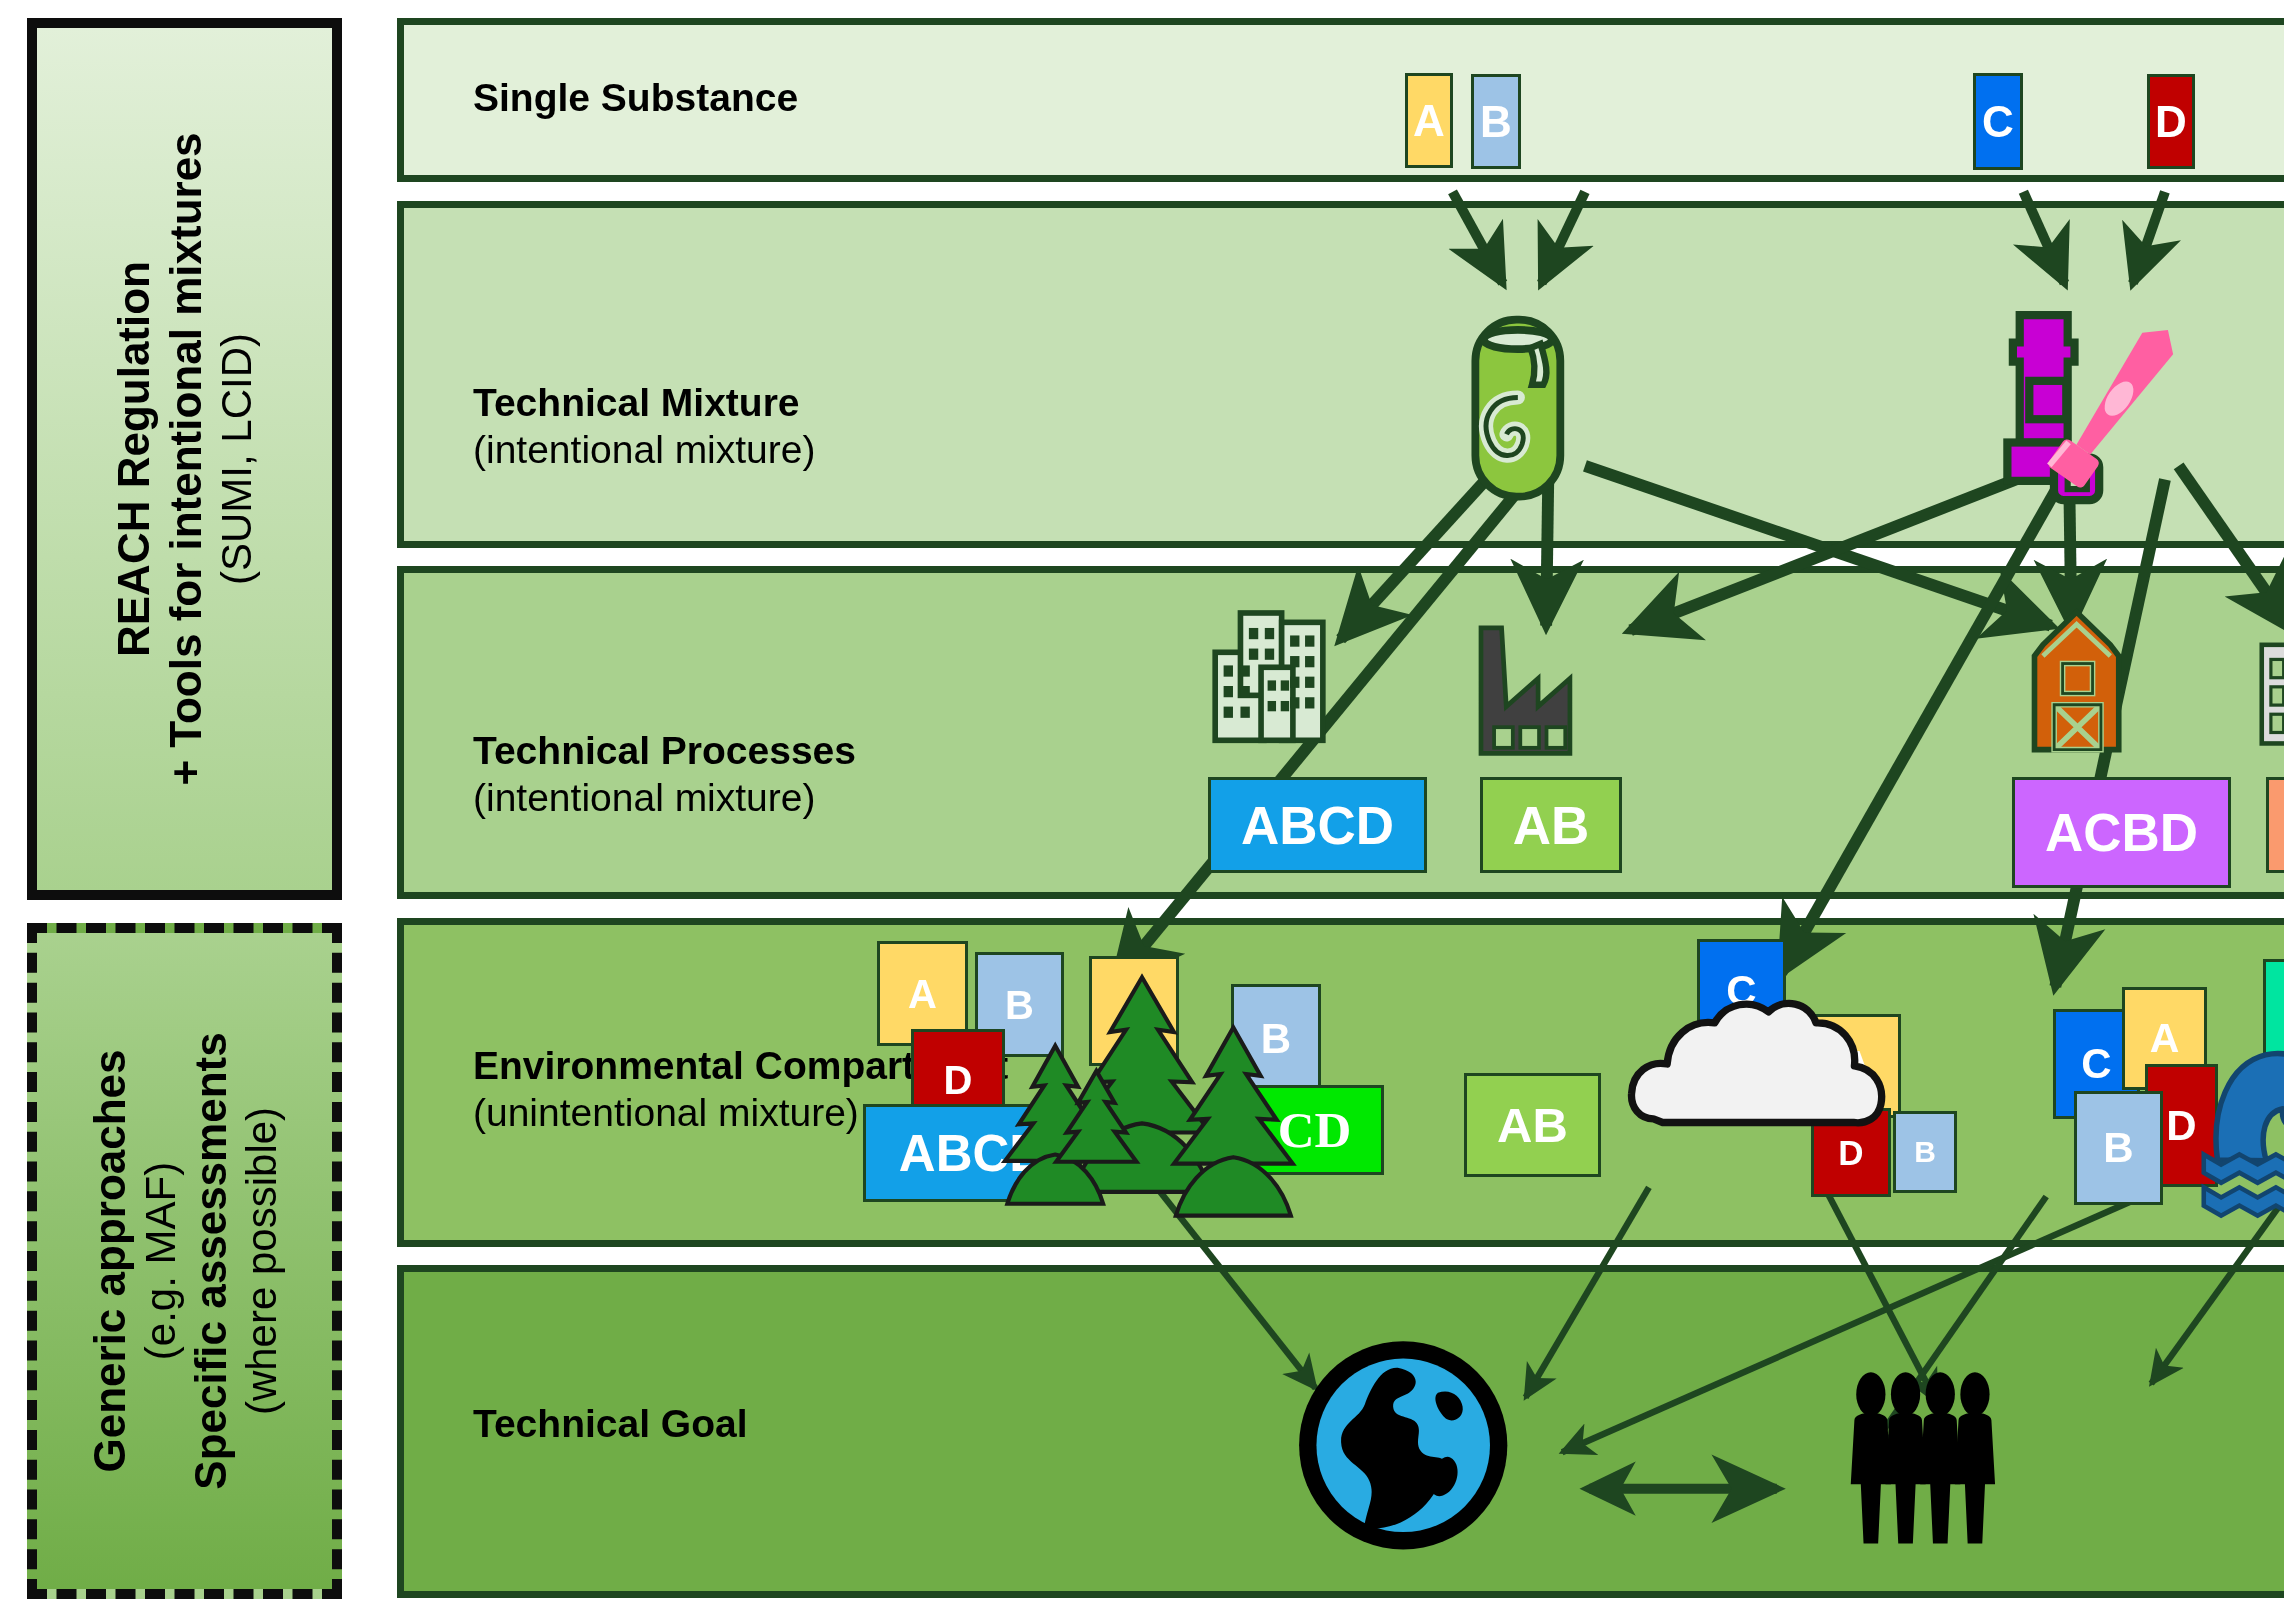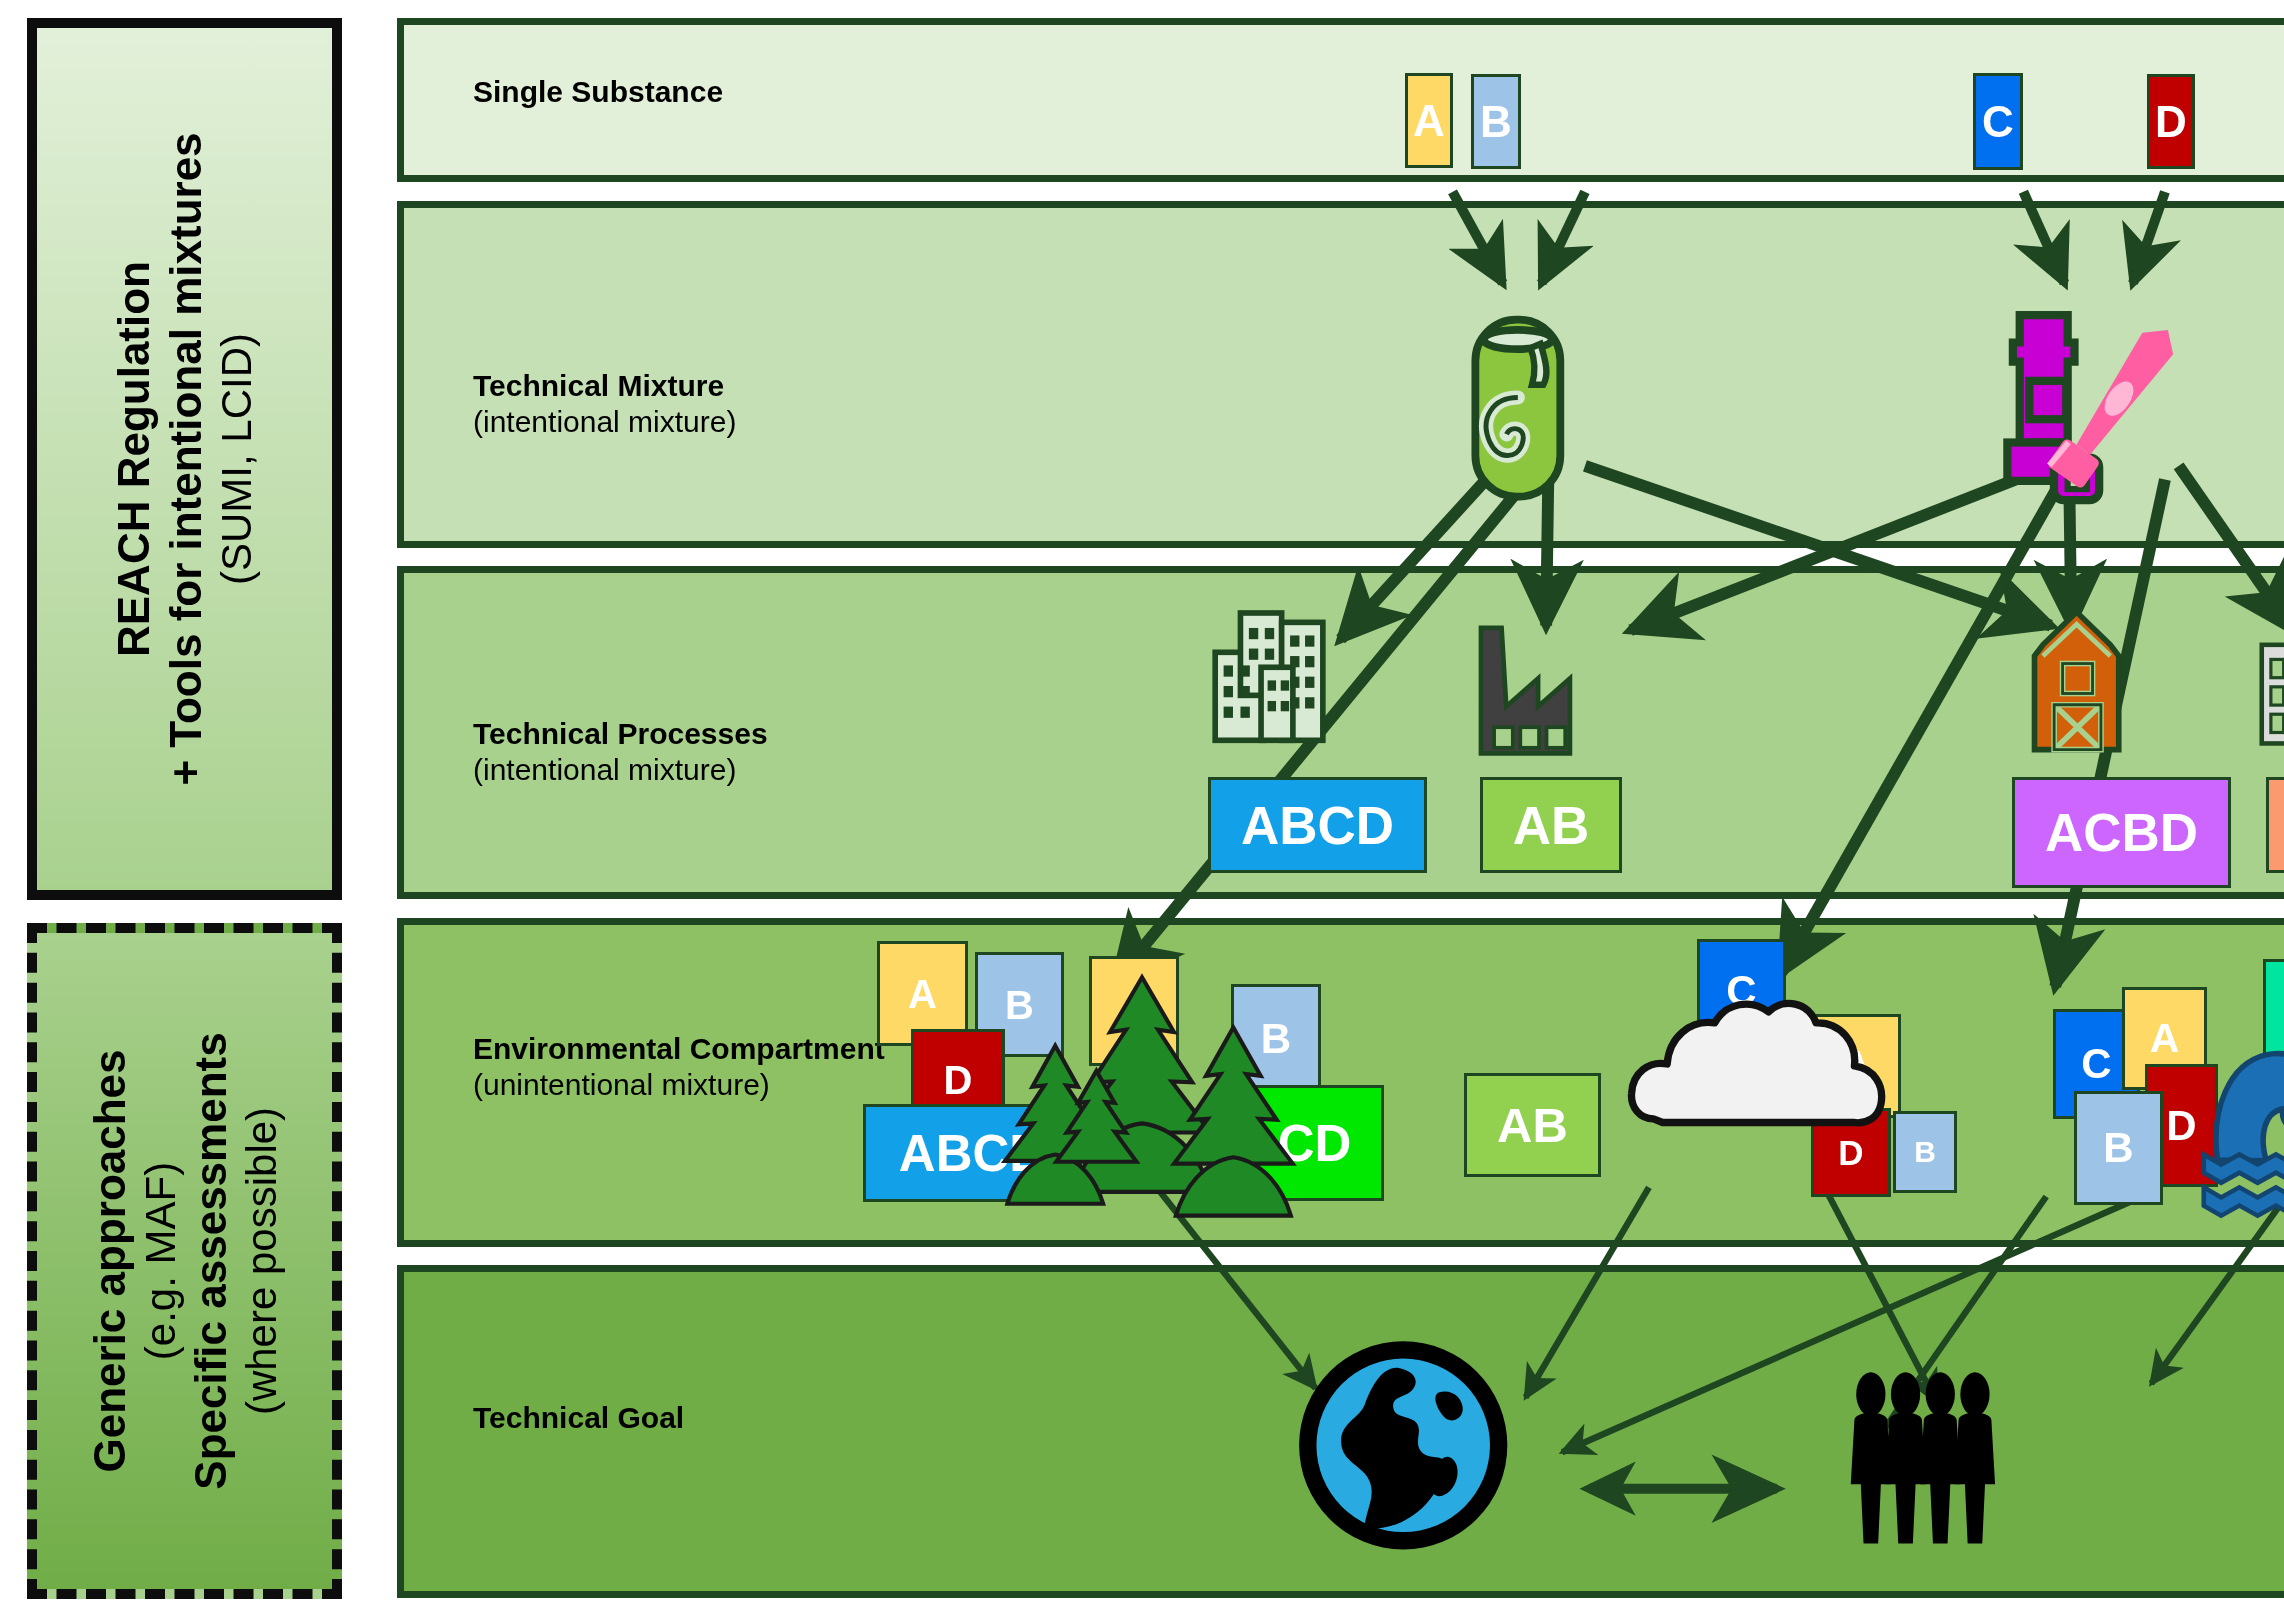--- a/index.html
+++ b/index.html
@@ -25,21 +25,21 @@
 
   
   .band{position:absolute;box-sizing:border-box;border:7.3px solid #1e4620;}
   #band-single{left:397px;top:18px;width:2357px;height:164px;background:#e2f0d9;}
   #band-techmix{left:397px;top:201px;width:2357px;height:347px;background:#c5e0b4;}
   #band-techproc{left:397px;top:566px;width:2357px;height:333px;background:#a9d18e;}
   #band-envcomp{left:397px;top:918px;width:2357px;height:329px;background:#8ec163;}
   #band-protect{left:397px;top:1265px;width:2357px;height:333px;background:#70ad47;}
 
   .band-label{position:absolute;left:69px;color:#000;font-weight:bold;
-    font-size:30px;line-height:1.22;white-space:pre-line;}
+    font-size:39px;line-height:1.22;white-space:pre-line;}
   .band-label .sub{font-weight:normal;display:block;}
 
   #lbl-single{top:49px;}
   #lbl-techmix{top:123px;}
   #lbl-techproc{top:106px;}
   #lbl-envcomp{top:69px;}
   #lbl-protect{top:128px;}
 
   
   .chip{position:absolute;box-sizing:border-box;border:3.2px solid #1e4620;
@@ -293,21 +293,21 @@
   </div>
   <div class="chip" style="left:1089px;top:956px;width:90px;height:110px;background:#ffd966;font-size:42px;">
     <span>A</span>
   </div>
   <div class="chip" style="left:1231px;top:984px;width:90px;height:110px;background:#9dc3e6;font-size:42px;">
     <span>B</span>
   </div>
   <div class="chip" style="left:863px;top:1104px;width:219px;height:98px;background:#12a0e8;font-size:51px;">
     <span>ABCD</span>
   </div>
-  <div class="chip" style="left:1245px;top:1085px;width:139px;height:116px;background:#00e800;font-size:51px;">
+  <div class="chip" style="left:1245px;top:1085px;width:139px;height:90px;background:#00e800;font-size:51px;font-family:Liberation Serif, serif;">
     <span>CD</span>
   </div>
 
   <div class="chip" style="left:1697px;top:939px;width:89px;height:103px;background:#0070f0;font-size:42px;">
     <span>C</span>
   </div>
   <div class="chip" style="left:1811px;top:1014px;width:90px;height:104px;background:#ffd966;font-size:42px;">
     <span>A</span>
   </div>
   <div class="chip" style="left:1464px;top:1073px;width:137px;height:104px;background:#92d050;font-size:49px;">

